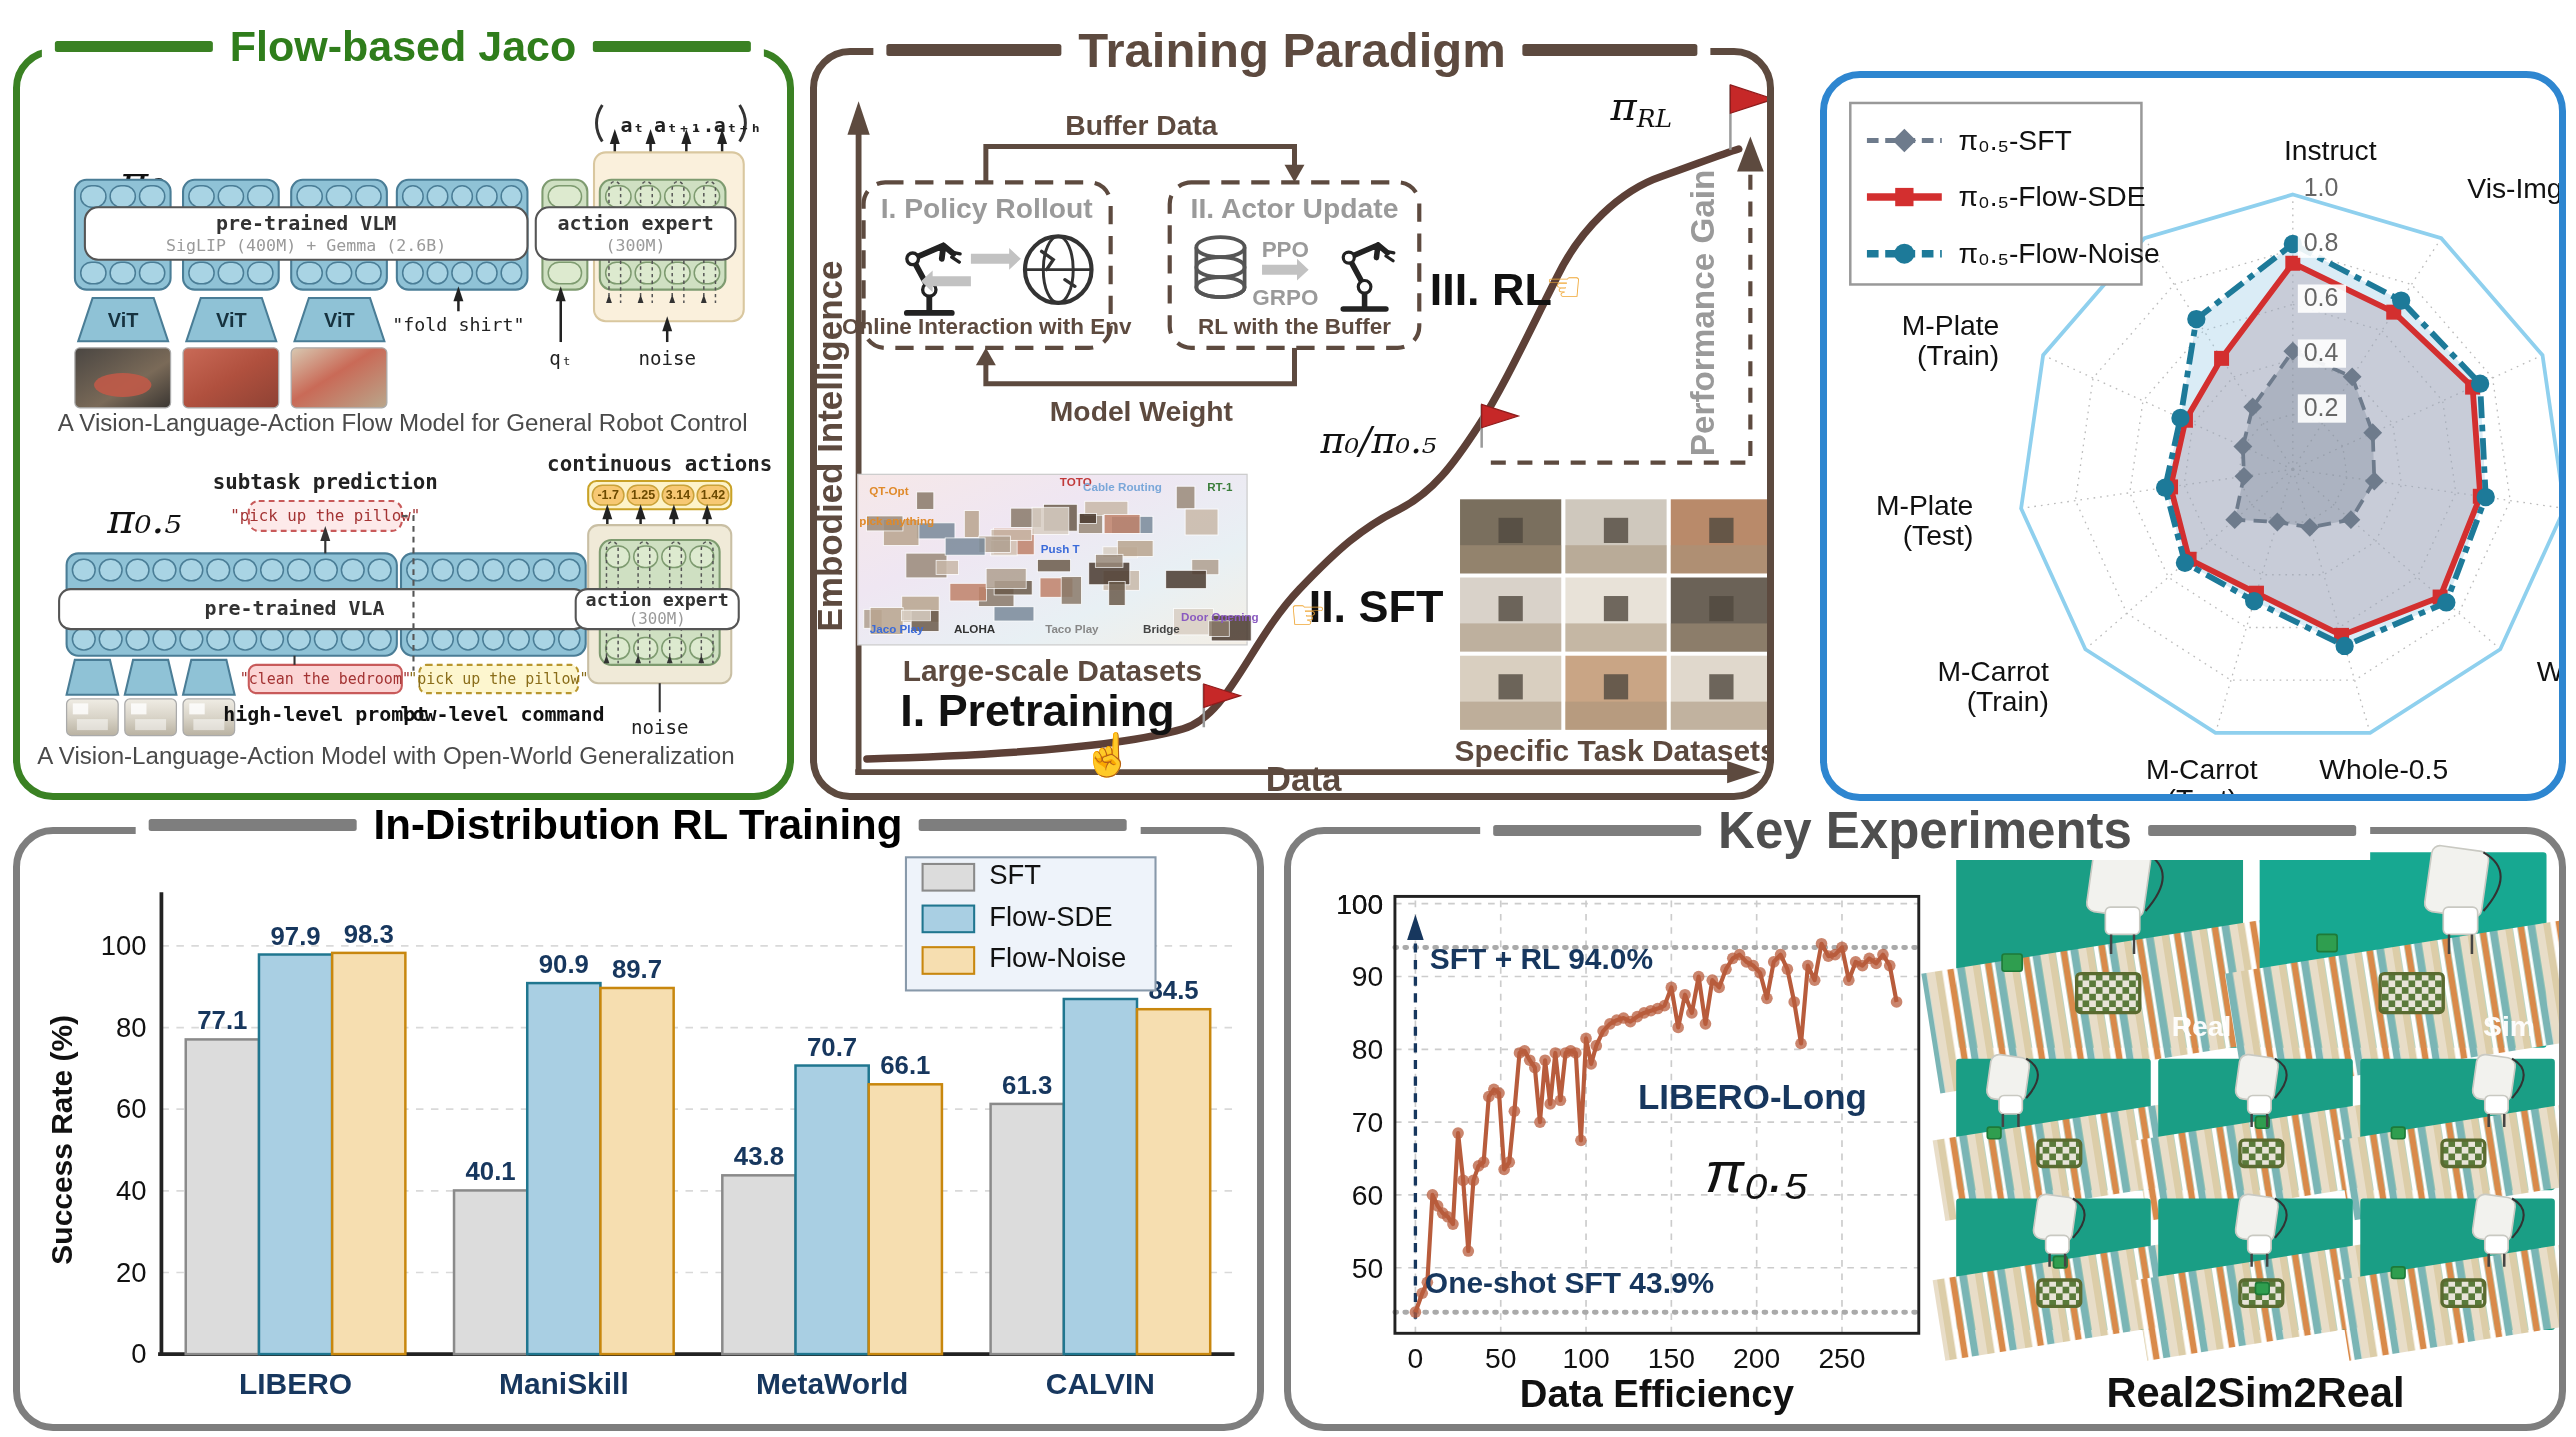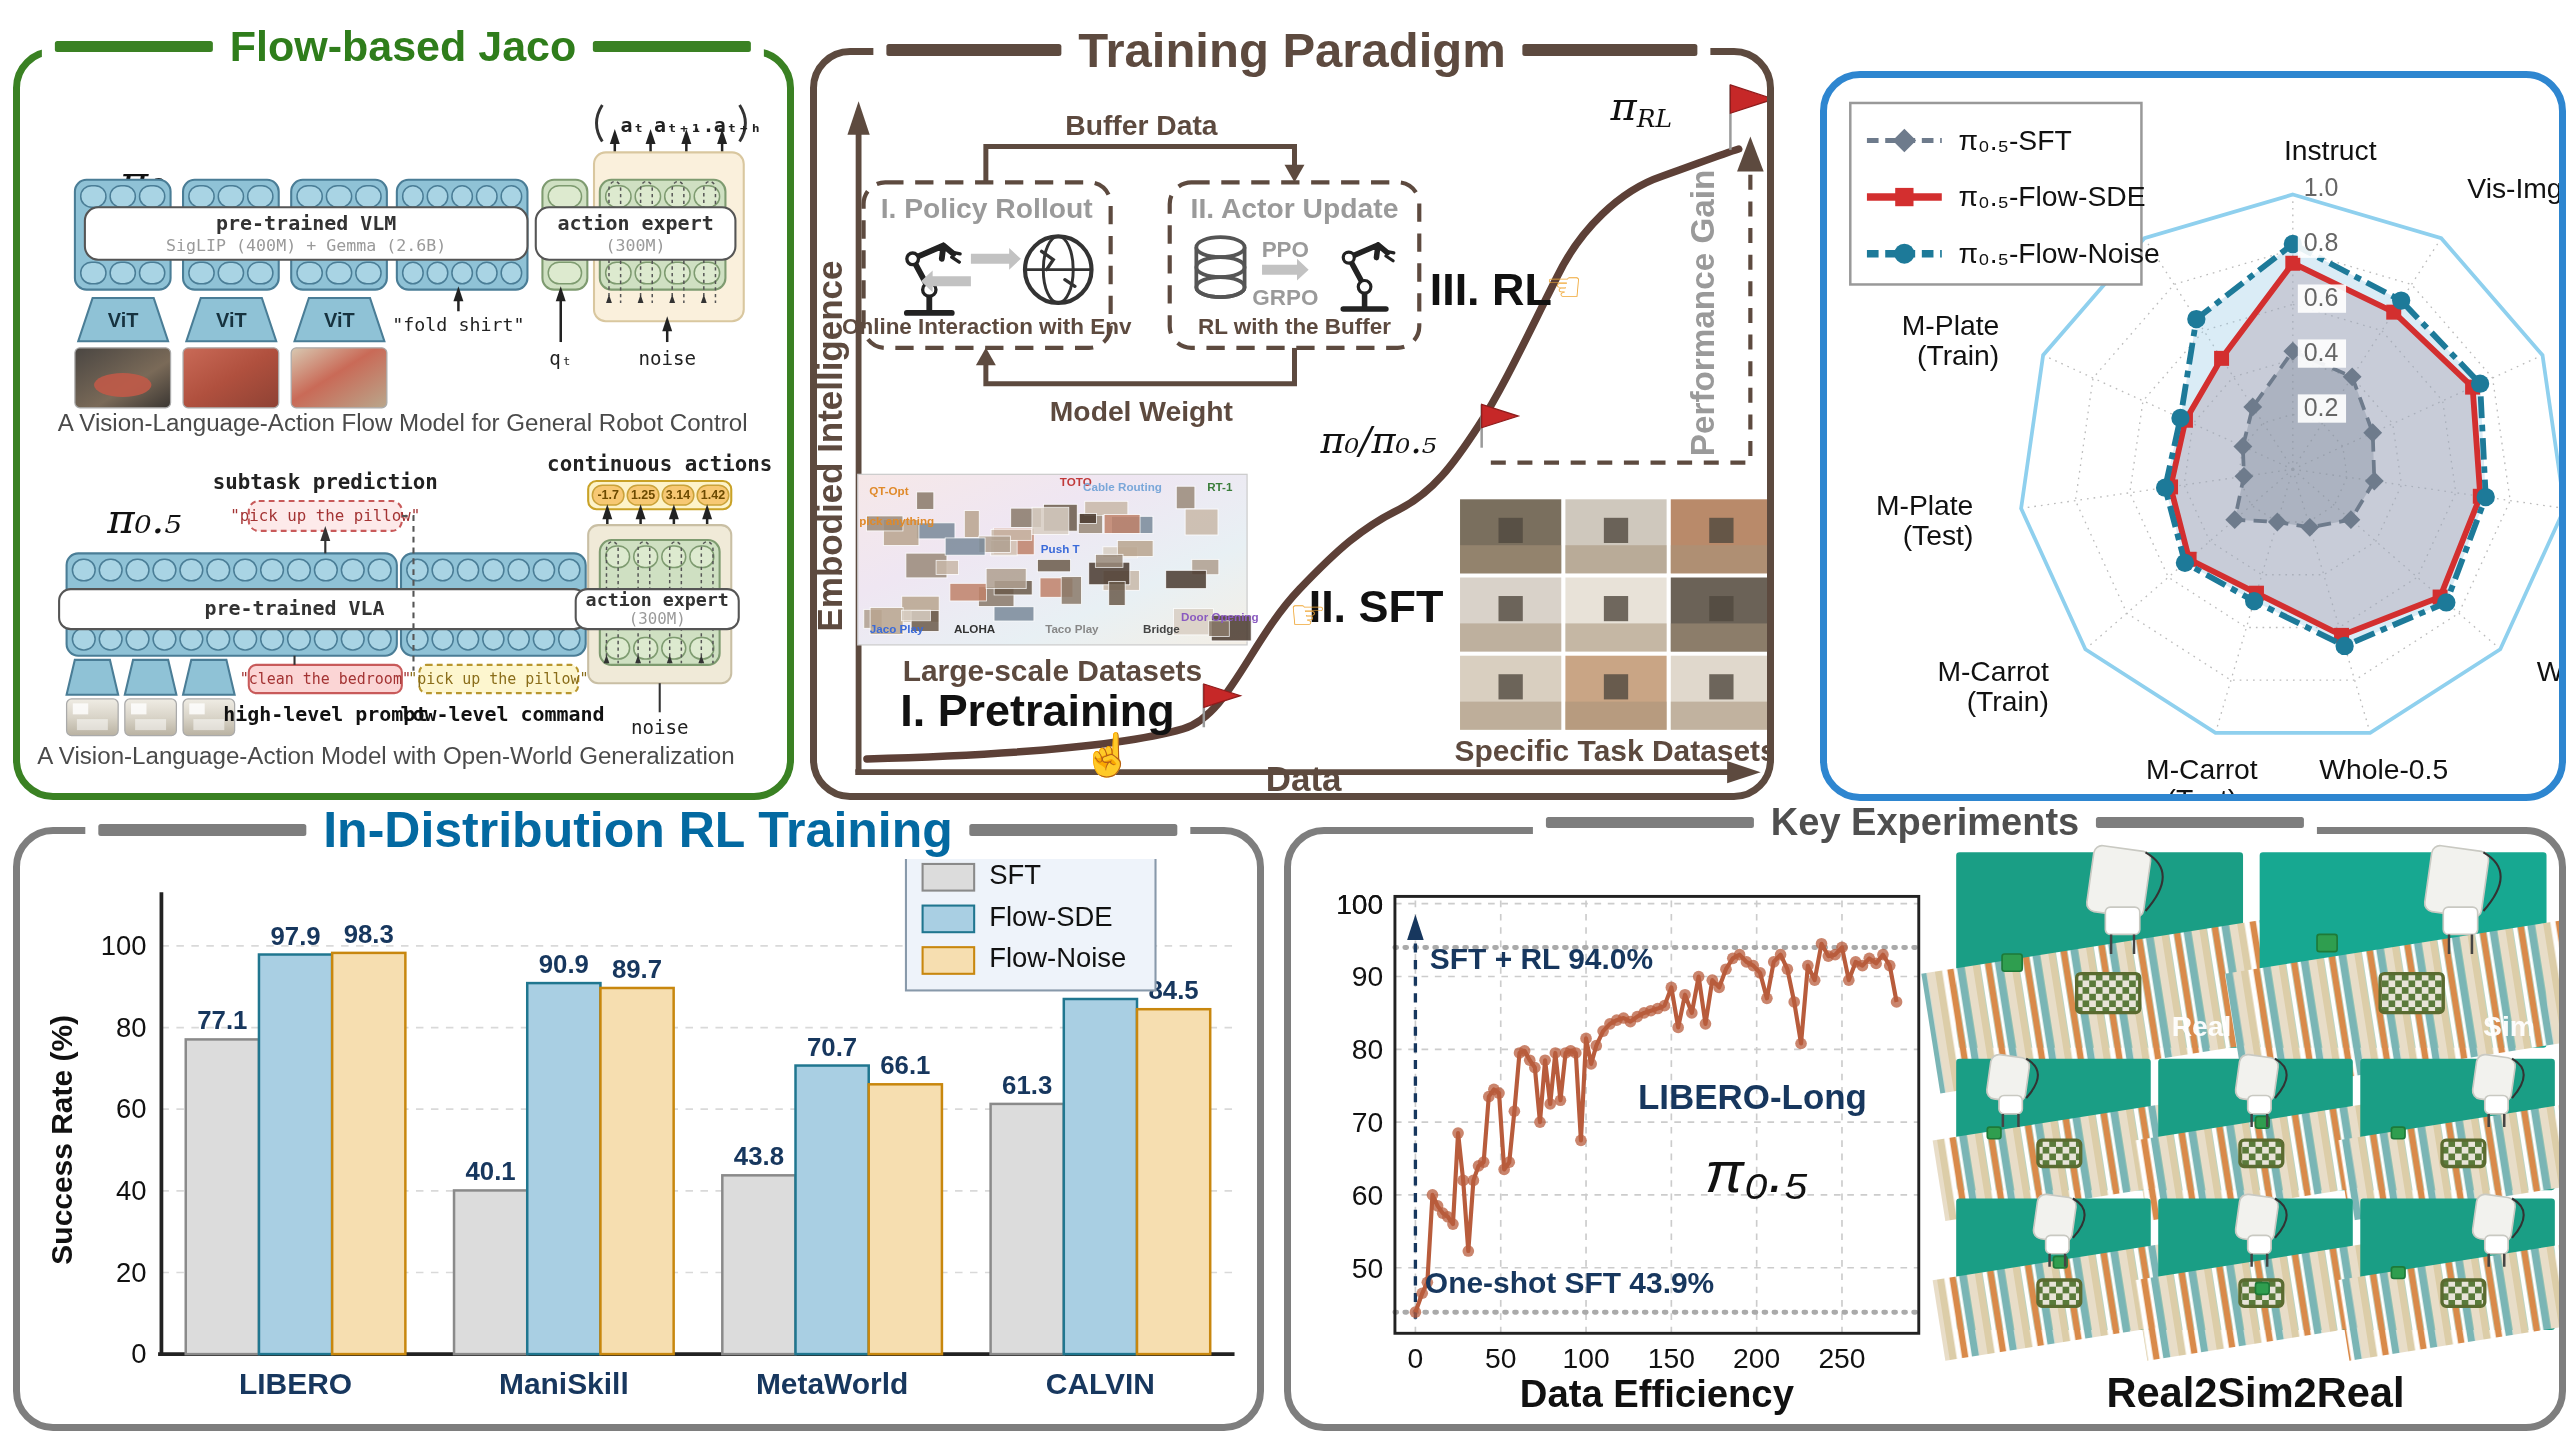--- a/index.html
+++ b/index.html
@@ -656,21 +656,21 @@
           <line x1="48" y1="211" x2="138" y2="211" stroke="#1d7a99" stroke-width="9" stroke-dasharray="14,8"></line>
           <circle cx="93" cy="211" r="12" fill="#1d7a99"></circle>
           <text x="158" y="222" font-size="34" fill="#111" text-anchor="start" font-weight="normal">π₀.₅-Flow-Noise</text>
         </g>
       </svg>
   </div>
 
   <div class="panel" id="p4" style="left:12.5px;top:827px;width:1251px;height:604px;border:7.5px solid #7e7e7e;">
     <div class="ptitle" style="top:-33px;">
       <span class="tbar" style="width:208px;background:#7e7e7e;"></span>
-      <span class="ttext" style="font-size:50px;color:#0369a1;">In-Distribution  RL Training</span>
+      <span class="ttext" style="font-size:42px;color:#000000;">In-Distribution  RL Training</span>
       <span class="tbar" style="width:208px;background:#7e7e7e;"></span>
     </div>
     <svg id="bars" viewBox="0 0 1487 709" preserveAspectRatio="none">
         <g>
           <line x1="170" y1="526.9047619047619" x2="1460" y2="526.9047619047619" stroke="#d9d9d9" stroke-width="2" stroke-dasharray="9,9"></line>
           <line x1="170" y1="428.80952380952385" x2="1460" y2="428.80952380952385" stroke="#d9d9d9" stroke-width="2" stroke-dasharray="9,9"></line>
           <line x1="170" y1="330.7142857142857" x2="1460" y2="330.7142857142857" stroke="#d9d9d9" stroke-width="2" stroke-dasharray="9,9"></line>
           <line x1="170" y1="232.61904761904765" x2="1460" y2="232.61904761904765" stroke="#d9d9d9" stroke-width="2" stroke-dasharray="9,9"></line>
           <line x1="170" y1="134.52380952380958" x2="1460" y2="134.52380952380958" stroke="#d9d9d9" stroke-width="2" stroke-dasharray="9,9"></line>
         </g>
@@ -719,21 +719,21 @@
           <text x="1165" y="110" font-size="33" fill="#111" text-anchor="start" font-weight="normal">Flow-SDE</text>
           <rect x="1085" y="136" width="62" height="32" fill="#f6deb0" stroke="#c8870e" stroke-width="2.5"></rect>
           <text x="1165" y="160" font-size="33" fill="#111" text-anchor="start" font-weight="normal">Flow-Noise</text>
         </g>
       </svg>
   </div>
 
   <div class="panel" id="p5" style="left:1284px;top:827px;width:1282px;height:604px;border:7.5px solid #7e7e7e;">
     <div class="ptitle" style="top:-33px;">
       <span class="tbar" style="width:208px;background:#7e7e7e;"></span>
-      <span class="ttext" style="font-size:38px;color:#4f4f4f;">Key Experiments</span>
+      <span class="ttext" style="font-size:51px;color:#4f4f4f;">Key Experiments</span>
       <span class="tbar" style="width:208px;background:#7e7e7e;"></span>
     </div>
     <svg id="keyexp" viewBox="0 0 1525 709" preserveAspectRatio="none">
         <defs>
           <pattern id="stripes" width="46" height="46" patternUnits="userSpaceOnUse">
             <rect x="0" y="0" width="9" height="46" fill="#dccda8"></rect>
             <rect x="9" y="0" width="6" height="46" fill="#ffffff"></rect>
             <rect x="15" y="0" width="8" height="46" fill="#d98a4a"></rect>
             <rect x="23" y="0" width="4" height="46" fill="#ffffff"></rect>
             <rect x="27" y="0" width="9" height="46" fill="#7ab5b5"></rect>

